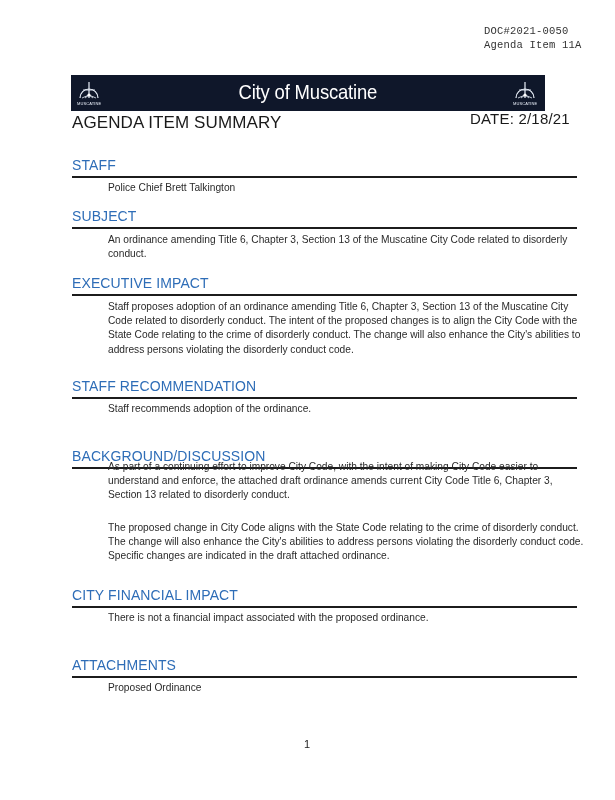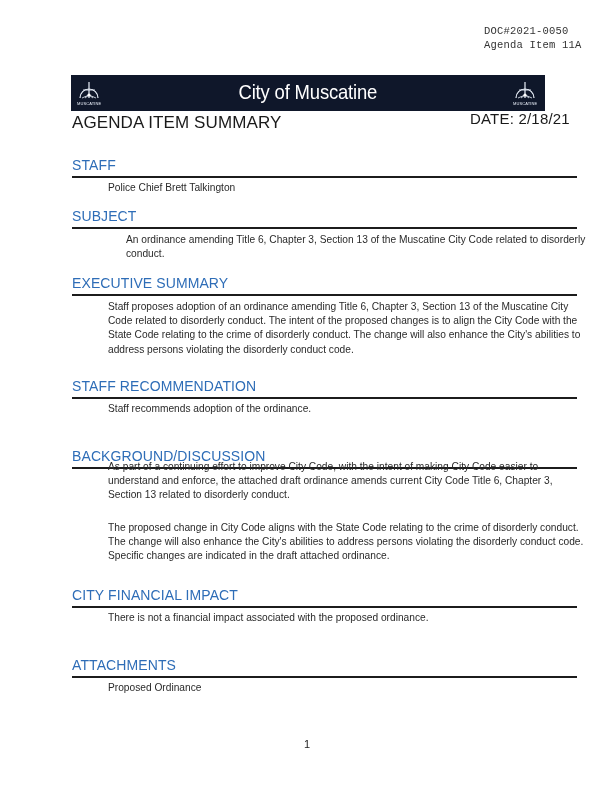--- a/index.html
+++ b/index.html
@@ -146,23 +146,23 @@
     </div>
   </div>
 
   <div class="summary-title">AGENDA ITEM SUMMARY</div>
   <div class="date">DATE: 2/18/21</div>
 
   <div class="section-head" style="top:157px;">STAFF</div>
   <div class="section-body" style="top:181px;">Police Chief Brett Talkington</div>
 
   <div class="section-head" style="top:208px;">SUBJECT</div>
-  <div class="section-body" style="top:233px;margin-left:18px;">An ordinance amending Title 6, Chapter 3, Section 13 of the Muscatine City Code related to disorderly conduct.</div>
+  <div class="section-body" style="top:233px;">An ordinance amending Title 6, Chapter 3, Section 13 of the Muscatine City Code related to disorderly conduct.</div>
 
-  <div class="section-head" style="top:275px;">EXECUTIVE SUMMARY</div>
+  <div class="section-head" style="top:275px;">EXECUTIVE IMPACT</div>
   <div class="section-body" style="top:300px; width:478px;">Staff proposes adoption of an ordinance amending Title 6, Chapter 3, Section 13 of the Muscatine City Code related to disorderly conduct. The intent of the proposed changes is to align the City Code with the State Code relating to the crime of disorderly conduct. The change will also enhance the City's abilities to address persons violating the disorderly conduct code.</div>
 
   <div class="section-head" style="top:378px;">STAFF RECOMMENDATION</div>
   <div class="section-body" style="top:402px;">Staff recommends adoption of the ordinance.</div>
 
   <div class="section-head" style="top:448px;">BACKGROUND/DISCUSSION</div>
   <div class="section-body" style="top:460px; width:470px;">As part of a continuing effort to improve City Code, with the intent of making City Code easier to understand and enforce, the attached draft ordinance amends current City Code Title 6, Chapter 3, Section 13 related to disorderly conduct.</div>
   <div class="section-body" style="top:521px; width:476px;">The proposed change in City Code aligns with the State Code relating to the crime of disorderly conduct. The change will also enhance the City's abilities to address persons violating the disorderly conduct code. Specific changes are indicated in the draft attached ordinance.</div>
 
   <div class="section-head" style="top:587px;">CITY FINANCIAL IMPACT</div>

